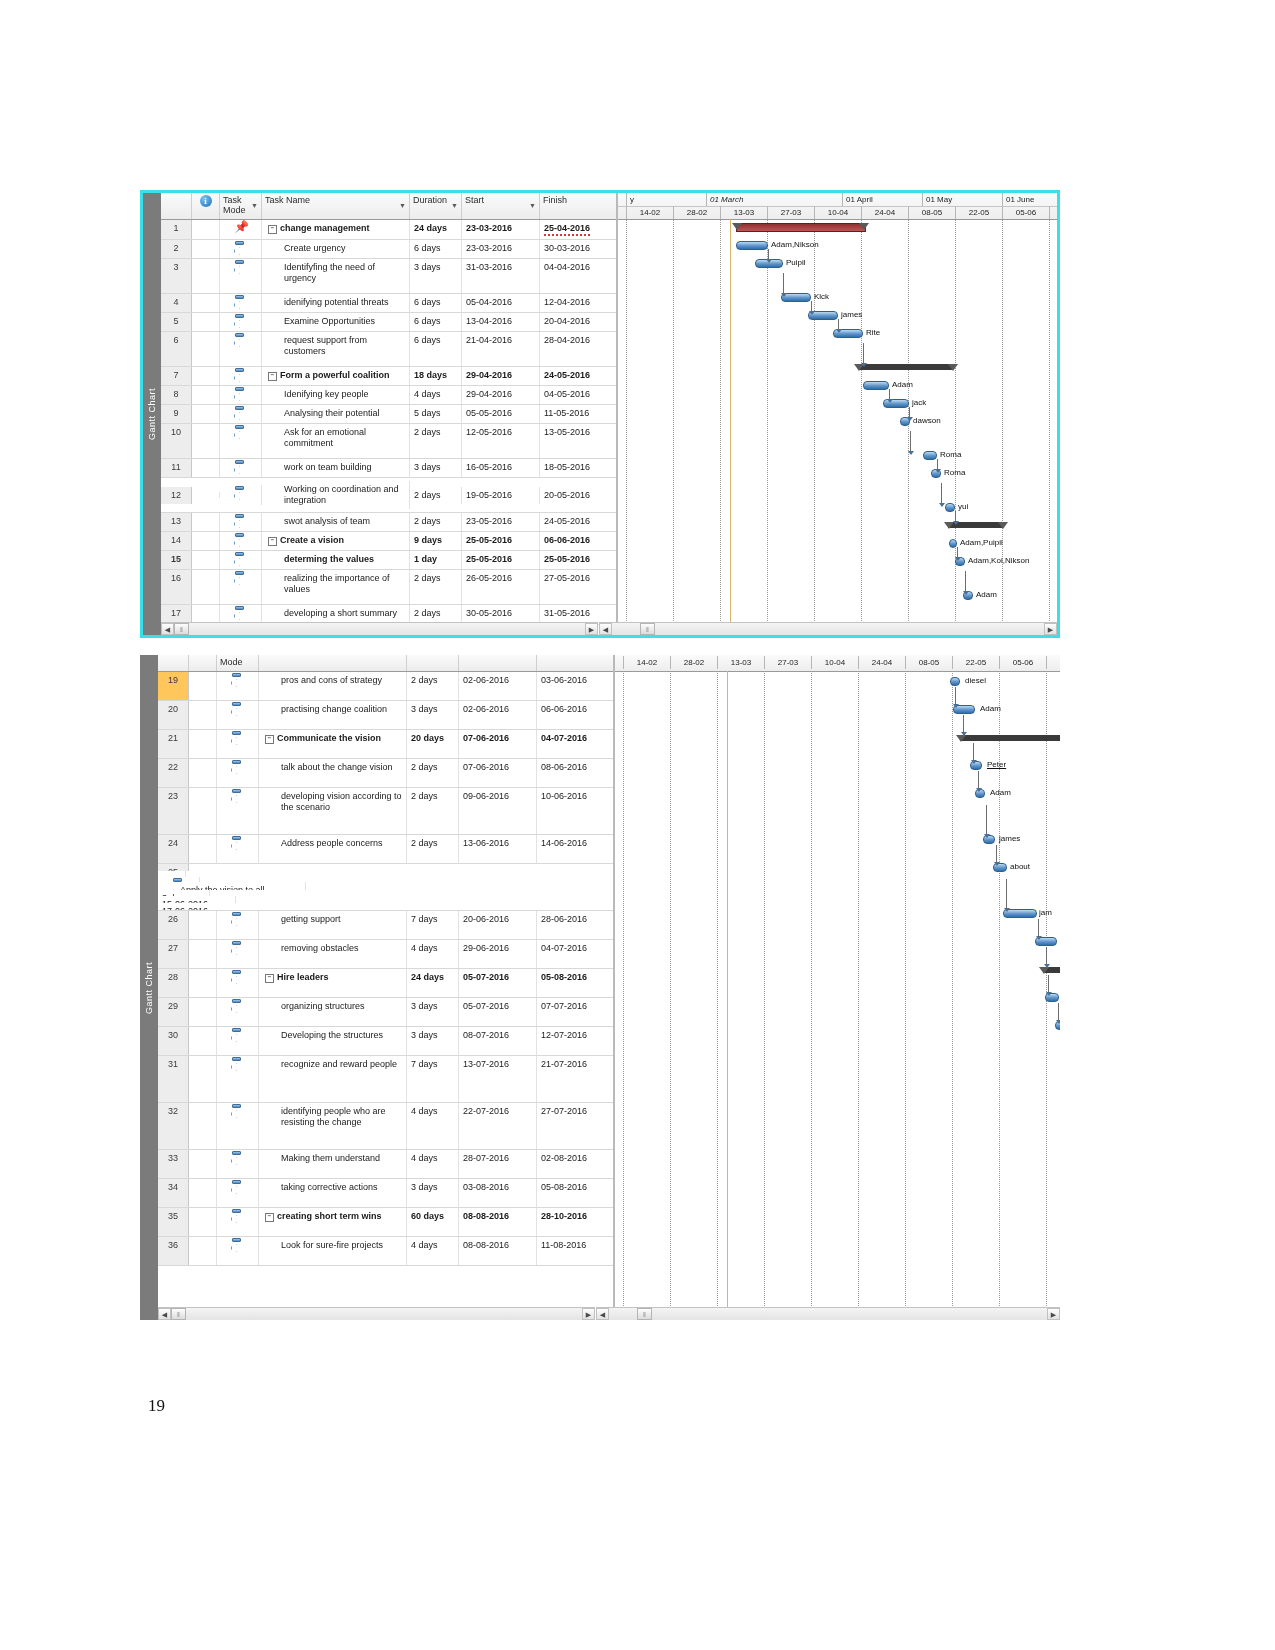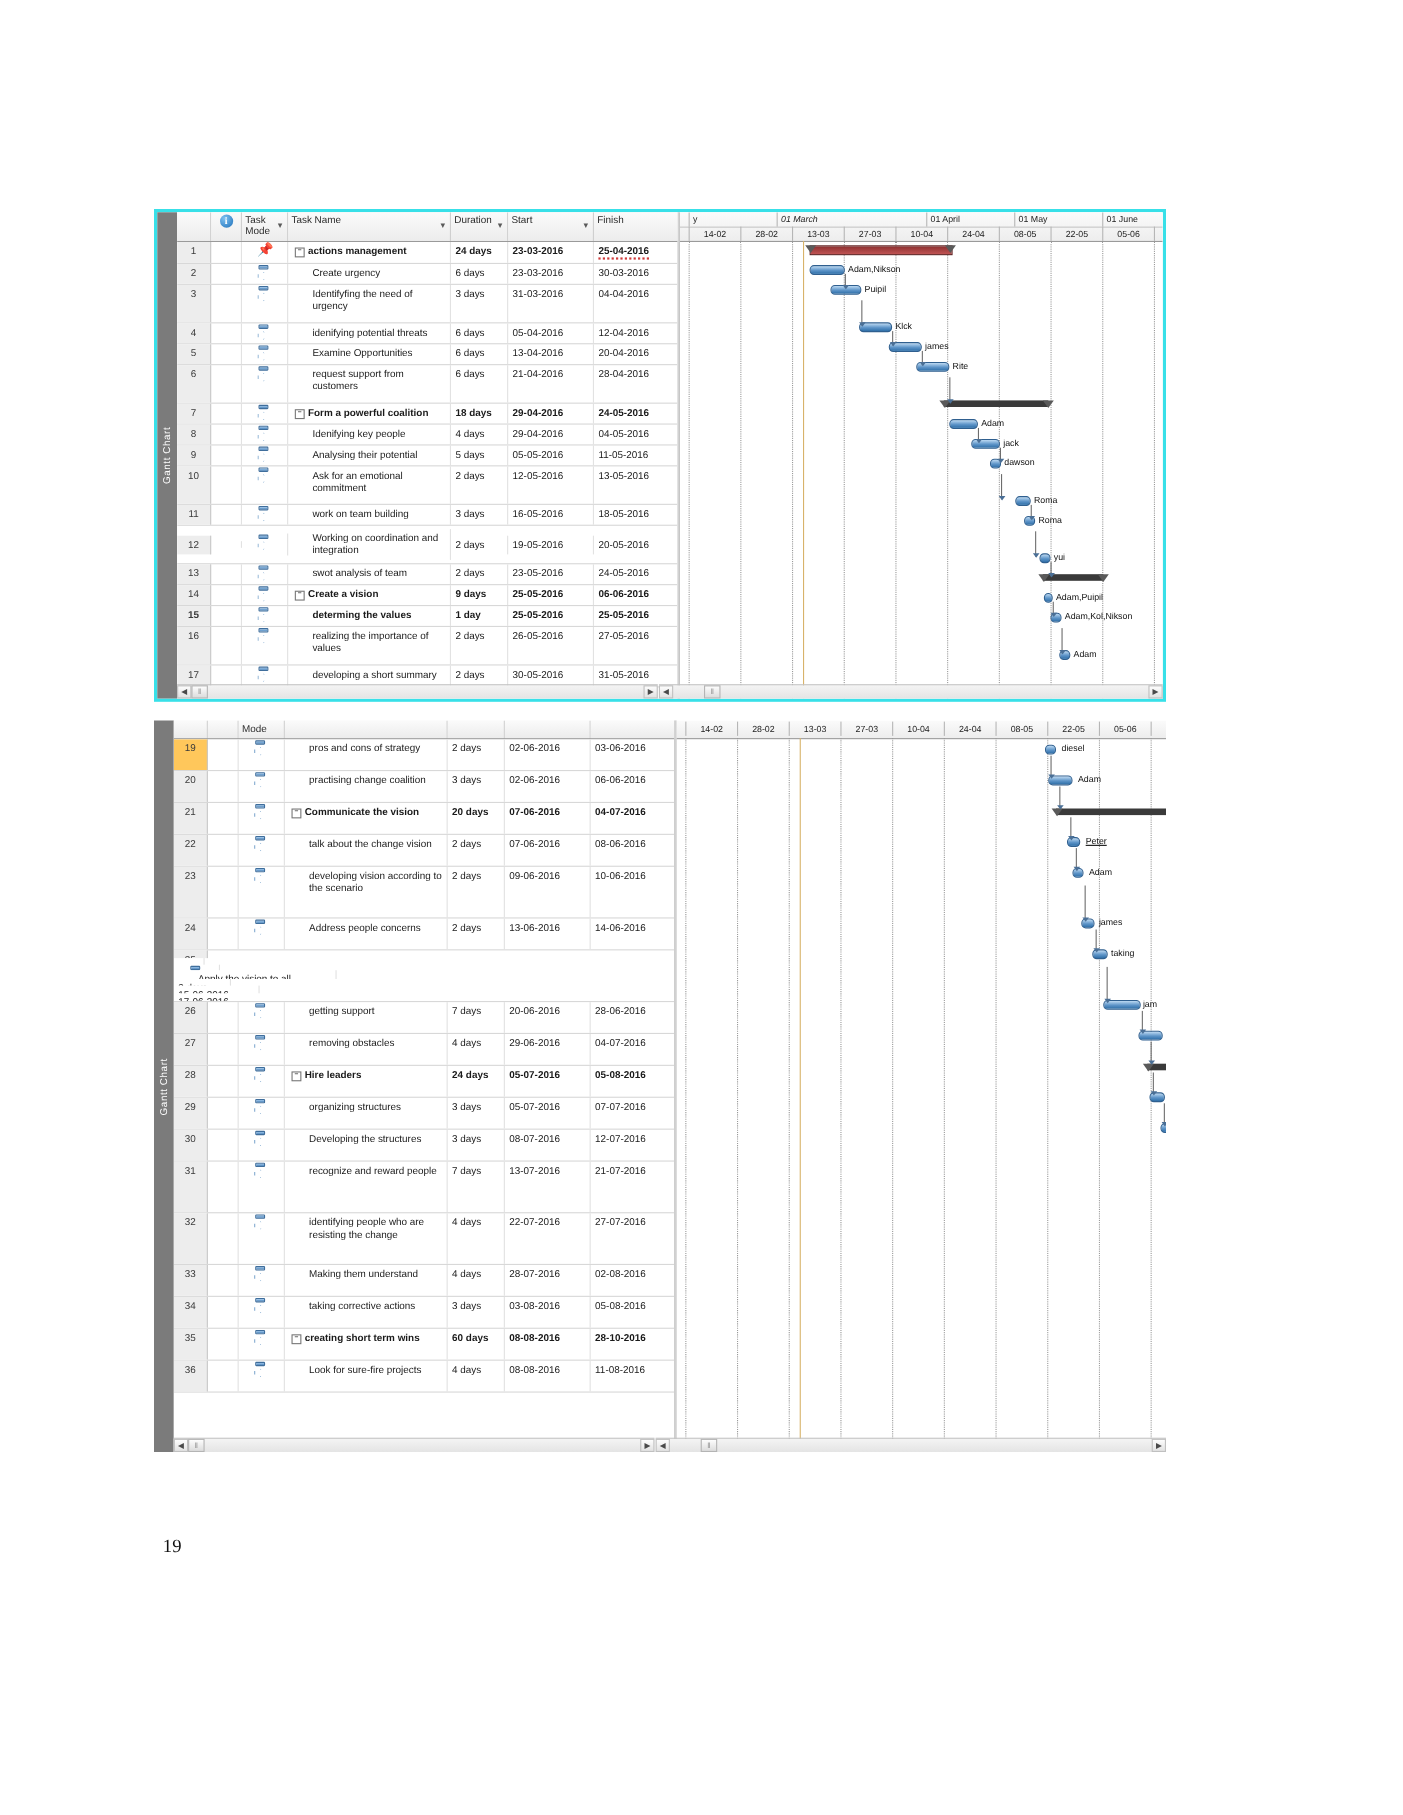--- a/index.html
+++ b/index.html
@@ -216,21 +216,21 @@
           </div>
         </div>
         <div class="grid-rows" id="rows1">
             <div class="row summary" style="height: 19px;">
               <div class="cell id">1</div>
               <div class="cell ind"></div>
               <div class="cell mode"><span class="pin-glyph">📌</span></div>
               <div class="cell name">
                 <span class="name-sum">
                   <span class="expander">−</span>
-                  <span>actions management</span>
+                  <span>change management</span>
                 </span>
               </div>
               <div class="cell dur">24 days</div>
               <div class="cell start">23-03-2016</div>
               <div class="cell fin"><span class="err-underline">25-04-2016</span></div>
             </div>
             <div class="row" style="height: 18px;">
               <div class="cell id">2</div>
               <div class="cell ind"></div>
               <div class="cell mode"><span class="mode-glyph"><i class="bar"></i><i class="arrow"></i></span></div>
@@ -823,21 +823,21 @@
             <div class="arrowhead" style="left: 429px; top: 293px;"></div>
             <div class="link v" style="left: 433px; top: 304px; height: 18px;"></div>
             <div class="arrowhead" style="left: 431px; top: 321px;"></div>
             <div class="link v" style="left: 443px; top: 332px; height: 18px;"></div>
             <div class="arrowhead" style="left: 441px; top: 349px;"></div>
             <div class="reslbl" style="left: 350px; top: 5px;">diesel</div>
             <div class="reslbl" style="left: 365px; top: 33px;">Adam</div>
             <div class="reslbl" style="left: 372px; top: 89px; text-decoration: underline;">Peter</div>
             <div class="reslbl" style="left: 375px; top: 117px;">Adam</div>
             <div class="reslbl" style="left: 384px; top: 163px;">james</div>
-            <div class="reslbl" style="left: 395px; top: 191px;">taking</div>
+            <div class="reslbl" style="left: 395px; top: 191px;">about</div>
             <div class="reslbl" style="left: 424px; top: 237px;">jam</div>
           </div>
       </div>
     </div>
   </div>
 
   <div class="hscroll" style="left:18px;width:437px;">
     <div class="sb-btn">◀</div>
     <div class="sb-thumb">‖</div>
     <div class="sb-track"></div>

